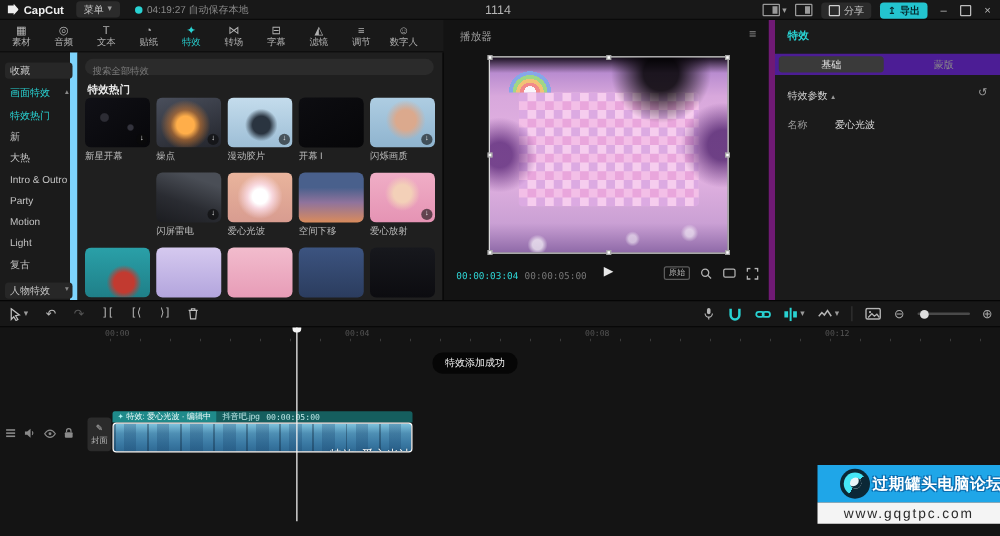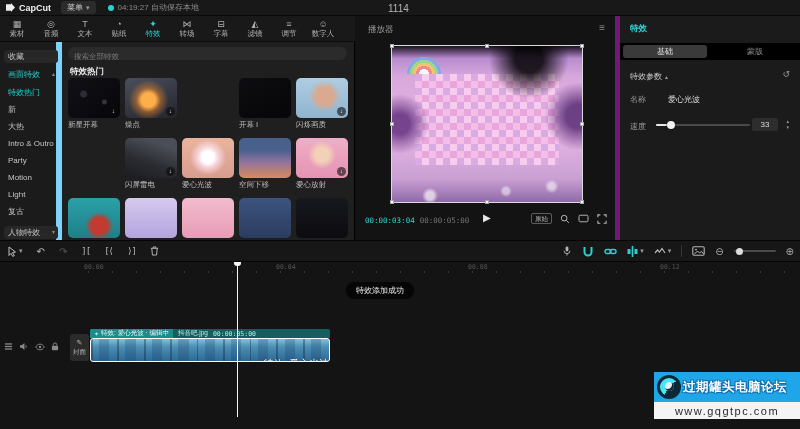--- a/index.html
+++ b/index.html
@@ -102,21 +102,21 @@
   .tc-cur{font-size:7.5px;color:#2fd6d6;}
   .tc-tot{font-size:7.5px;color:#777;margin-left:5px;}
   .play-btn{position:absolute;left:128px;top:2px;font-size:10px;color:#e8e8e8;}
   .pc-right{position:absolute;right:8px;top:3px;display:flex;align-items:center;gap:8px;}
   .q-chip{border:1px solid #5c5c5c;border-radius:2px;color:#b5b5b5;font-size:6.5px;padding:0 3px;height:9px;line-height:9px;}
   .psvg{display:block;}
 
   
   #inspector{position:absolute;left:620px;top:16px;width:180px;height:224px;background:#1b1b1b;box-sizing:border-box;}
   .iheader{position:absolute;left:10px;top:7px;font-size:8.5px;color:#29d2d2;font-weight:bold;}
-  .itabs{position:absolute;left:0px;top:27px;width:180px;height:17px;background:#000000;display:flex;}
+  .itabs{position:absolute;left:0px;top:27px;width:180px;height:17px;background:#4c1d95;display:flex;}
   .itab{flex:1;margin:2px 3px;border-radius:3px;font-size:8px;color:#8a8a8a;display:flex;align-items:center;justify-content:center;}
   .itab.active{background:#3a3a3a;color:#e8e8e8;}
   .iparams{position:absolute;left:10px;top:55px;font-size:8px;color:#cfcfcf;}
   .iparam-caret{font-size:6px;color:#999;margin-left:3px;}
   .ireset{position:absolute;right:10px;top:53px;font-size:9px;color:#9a9a9a;}
   .ilabel{font-size:8px;color:#9a9a9a;}
   .ivalue{font-size:8px;color:#dedede;}
   .irow-name{position:absolute;left:10px;top:78px;display:flex;gap:22px;align-items:center;}
   .irow-speed{position:absolute;left:10px;top:102px;width:160px;height:14px;}
   .slider{position:absolute;left:26px;top:6px;width:94px;height:2px;background:#4a4a4a;border-radius:1px;}
@@ -164,21 +164,21 @@
         background:repeating-linear-gradient(90deg,rgba(10,30,50,.35) 0 1.5px,transparent 1.5px 26.5px),
                    linear-gradient(180deg,#7fc3dd 0%,#4e8fb4 35%,#3b7aa4 70%,#2f6a94 100%);}
   .clip-shade{position:absolute;inset:0;background:repeating-linear-gradient(90deg,transparent 0 8px,rgba(20,60,100,.25) 8px 18px,transparent 18px 26.5px);}
   .clip-label{position:absolute;left:0;right:0;top:18px;text-align:right;font-size:10px;color:#fff;
               text-shadow:0 1px 2px rgba(0,0,0,.8);}
   .playhead-line{position:absolute;left:237px;top:-3px;width:1px;height:158px;background:#f5f5f5;z-index:6;}
   .playhead-head{position:absolute;left:234px;top:-4px;width:7px;height:8px;background:#f5f5f5;border-radius:2px 2px 3px 3px;z-index:6;}
 
   
   .watermark{position:absolute;left:654px;top:110px;width:146px;z-index:8;}
-  .wm-blue{height:30px;background:#1fa6e8;display:flex;align-items:center;padding-left:3px;box-sizing:border-box;}
+  .wm-blue{height:30px;background:#1fa6e8;display:flex;align-items:center;padding-left:18px;box-sizing:border-box;}
   .wm-logo{width:24px;height:24px;border-radius:50%;background:#0b2836;position:relative;flex:none;}
   .wm-logo:before{content:"";position:absolute;left:3px;top:3px;width:18px;height:18px;border-radius:50%;
                   background:conic-gradient(from 210deg,#45e6f5 0 200deg,#0b2836 200deg 360deg);}
   .wm-logo:after{content:"";position:absolute;left:8px;top:7px;width:9px;height:9px;border-radius:50%;
                  background:#e8f4f8;box-shadow:inset -2px -2px 0 #0b2836;}
   .wm-name{font-size:12.5px;font-weight:bold;color:#fff;margin-left:2px;letter-spacing:.5px;white-space:nowrap;
            text-shadow:1px 1px 0 #0d6fb0,-1px 1px 0 #0d6fb0,1px -1px 0 #0d6fb0,-1px -1px 0 #0d6fb0;}
   .wm-white{height:17px;background:#f4f4f4;display:flex;align-items:center;justify-content:center;}
   .wm-url{font-size:11px;color:#2a2a2a;letter-spacing:1.5px;}
 </style>
@@ -190,20 +190,38 @@
   <header id="titlebar">
     <div class="logo-ic"></div>
     <span class="app-name">CapCut</span>
     <span class="chip" id="menu-chip">
       <span>菜单</span>
       <span class="caret">▾</span>
     </span>
     <span class="save-dot"></span>
     <span class="autosave">04:19:27 自动保存本地</span>
     <span class="proj-title">1114</span>
+    <div class="tb-right">
+      <span style="display:flex;align-items:center;gap:2px;">
+        <span class="lay-ic"></span>
+        <span class="caret">▾</span>
+      </span>
+      <span class="lay-ic"></span>
+      <span class="chip">
+        <span class="share-ic"></span>
+        <span>分享</span>
+      </span>
+      <span class="chip" id="export-btn">
+        <span class="exp-ic">↥</span>
+        <span>导出</span>
+      </span>
+      <span class="win-btn">–</span>
+      <span class="win-max"></span>
+      <span class="win-btn">×</span>
+    </div>
   </header>
 
   <nav id="ribbon">
     <div class="rtab">
         <span class="ricon">▦</span>
         <span class="rlabel">素材</span>
       </div>
     <div class="rtab">
         <span class="ricon">◎</span>
         <span class="rlabel">音频</span>
@@ -270,20 +288,26 @@
         <div class="thumb t11">
           <span class="dl">↓</span>
         </div>
         <div class="card-label">新星开幕</div>
       </div>
     <div class="card" style="left:63px;top:36px;">
         <div class="thumb t12">
           <span class="dl">↓</span>
         </div>
         <div class="card-label">燥点</div>
+      </div>
+    <div class="card" style="left:120px;top:36px;">
+        <div class="thumb t13">
+          <span class="dl">↓</span>
+        </div>
+        <div class="card-label">漫动胶片</div>
       </div>
     <div class="card" style="left:177px;top:36px;">
         <div class="thumb t14"></div>
         <div class="card-label">开幕 I</div>
       </div>
     <div class="card" style="left:234px;top:36px;">
         <div class="thumb t15">
           <span class="dl">↓</span>
         </div>
         <div class="card-label">闪烁画质</div>
@@ -377,32 +401,20 @@
     <div class="iparams">
       <span>特效参数</span><span class="iparam-caret">▴</span>
     </div>
     <div class="ireset">↺</div>
 
     <div class="irow-name">
       <span class="ilabel">名称</span>
       <span class="ivalue">爱心光波</span>
     </div>
 
-    <div class="irow-speed">
-      <span class="ilabel" style="position:absolute;left:0;top:3px;">速度</span>
-      <div class="slider">
-        <div class="slider-fill"></div>
-        <div class="slider-handle"></div>
-      </div>
-      <div class="spin-box">33</div>
-      <div class="spin-arrows">
-          <span>▴</span>
-          <span>▾</span>
-        </div>
-    </div>
   </section>
 
   <div id="tl-toolbar">
     <span class="tool" style="margin-left:8px;">
       <svg class="tsvg" width="9" height="11" viewBox="0 0 9 11">
           <path d="M1 1l6.5 5-3 .6 1.8 3-1.5.8-1.8-3L1 9.5z" fill="none" stroke="#c0c0c0" stroke-width="1"></path>
         </svg>
       <span class="caret">▾</span>
     </span>
     <span class="tool">↶</span>

